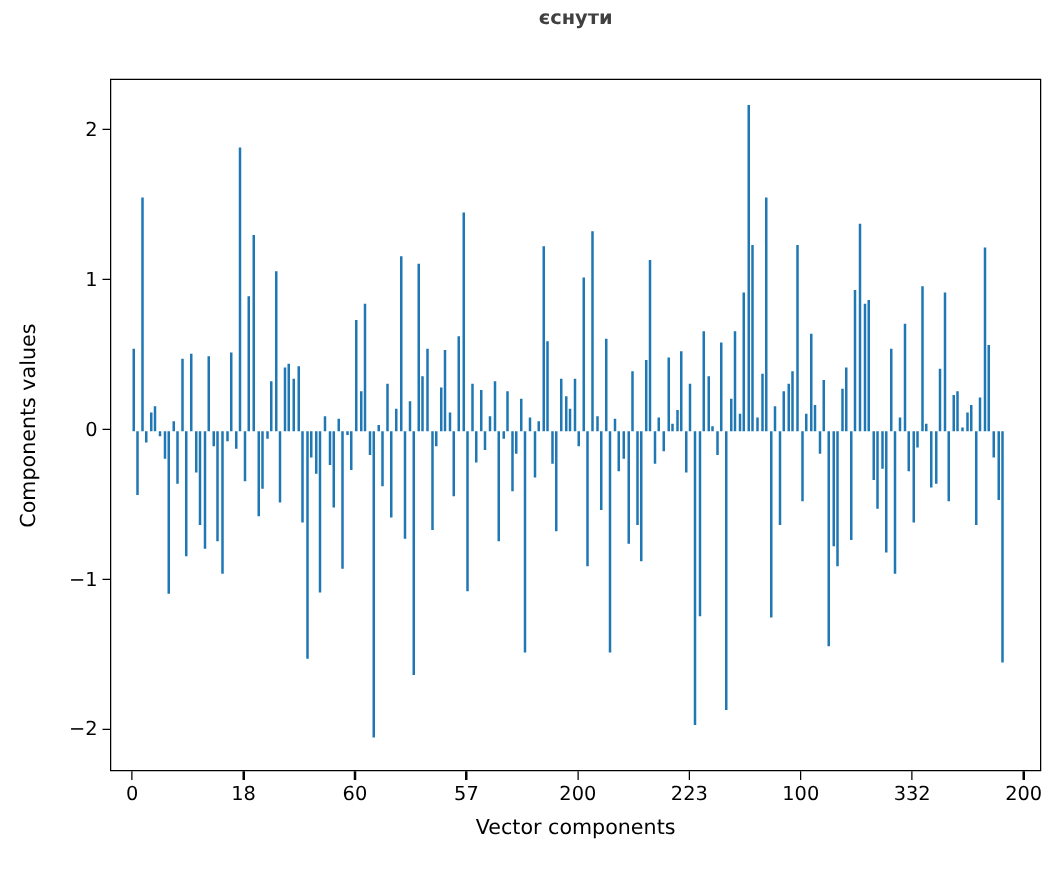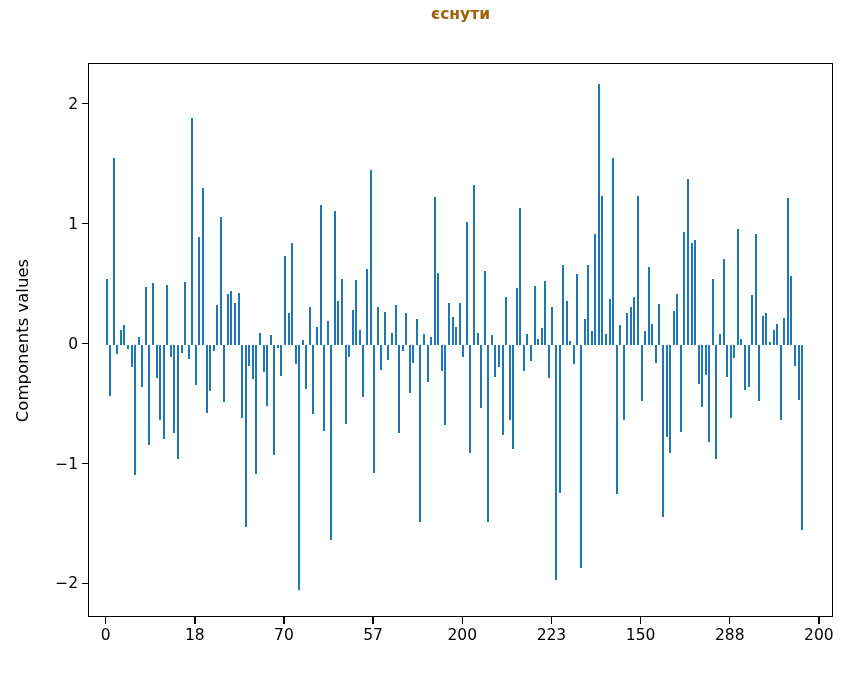--- a/index.html
+++ b/index.html
@@ -23,21 +23,21 @@
   
   #title-block {
     position: absolute;
     left: 88px;
     top: 4px;
     width: 745px;
     text-align: center;
     font-weight: bold;
     font-size: 15.5px;
     line-height: 21px;
-    color: #a16207;
+    color: #404040;
   }
   #title-block .tline { display: block; white-space: pre; }
 
   
   #axes {
     position: absolute;
     left: 88px;
     top: 63px;
     width: 745px;
     height: 554px;
@@ -332,30 +332,31 @@
       <div class="ytick-label" style="right: auto; left: 18px; top: 455.511px;">−1</div>
       <div class="ytick-mark" style="top: 582.724px;"></div>
       <div class="ytick-label" style="right: auto; left: 18px; top: 575.424px;">−2</div>
     </div>
   <div id="xticks-layer">
       <div class="xtick-mark" style="left: 104.953px;"></div>
       <div class="xtick-label" style="left: 70.6532px;">0</div>
       <div class="xtick-mark" style="left: 194.111px;"></div>
       <div class="xtick-label" style="left: 159.811px;">18</div>
       <div class="xtick-mark" style="left: 283.268px;"></div>
-      <div class="xtick-label" style="left: 248.968px;">70</div>
+      <div class="xtick-label" style="left: 248.968px;">60</div>
       <div class="xtick-mark" style="left: 372.426px;"></div>
       <div class="xtick-label" style="left: 338.126px;">57</div>
       <div class="xtick-mark" style="left: 461.583px;"></div>
       <div class="xtick-label" style="left: 427.283px;">200</div>
       <div class="xtick-mark" style="left: 550.741px;"></div>
       <div class="xtick-label" style="left: 516.441px;">223</div>
       <div class="xtick-mark" style="left: 639.898px;"></div>
-      <div class="xtick-label" style="left: 605.598px;">150</div>
+      <div class="xtick-label" style="left: 605.598px;">100</div>
       <div class="xtick-mark" style="left: 729.056px;"></div>
-      <div class="xtick-label" style="left: 694.756px;">288</div>
+      <div class="xtick-label" style="left: 694.756px;">332</div>
       <div class="xtick-mark" style="left: 818.213px;"></div>
       <div class="xtick-label" style="left: 783.913px;">200</div>
     </div>
 
   <div id="ylabel" style="left: -59.5px; top: 330.5px;">Components values</div>
+  <div id="xlabel">Vector components</div>
 
 </div>
 
 </body></html>

